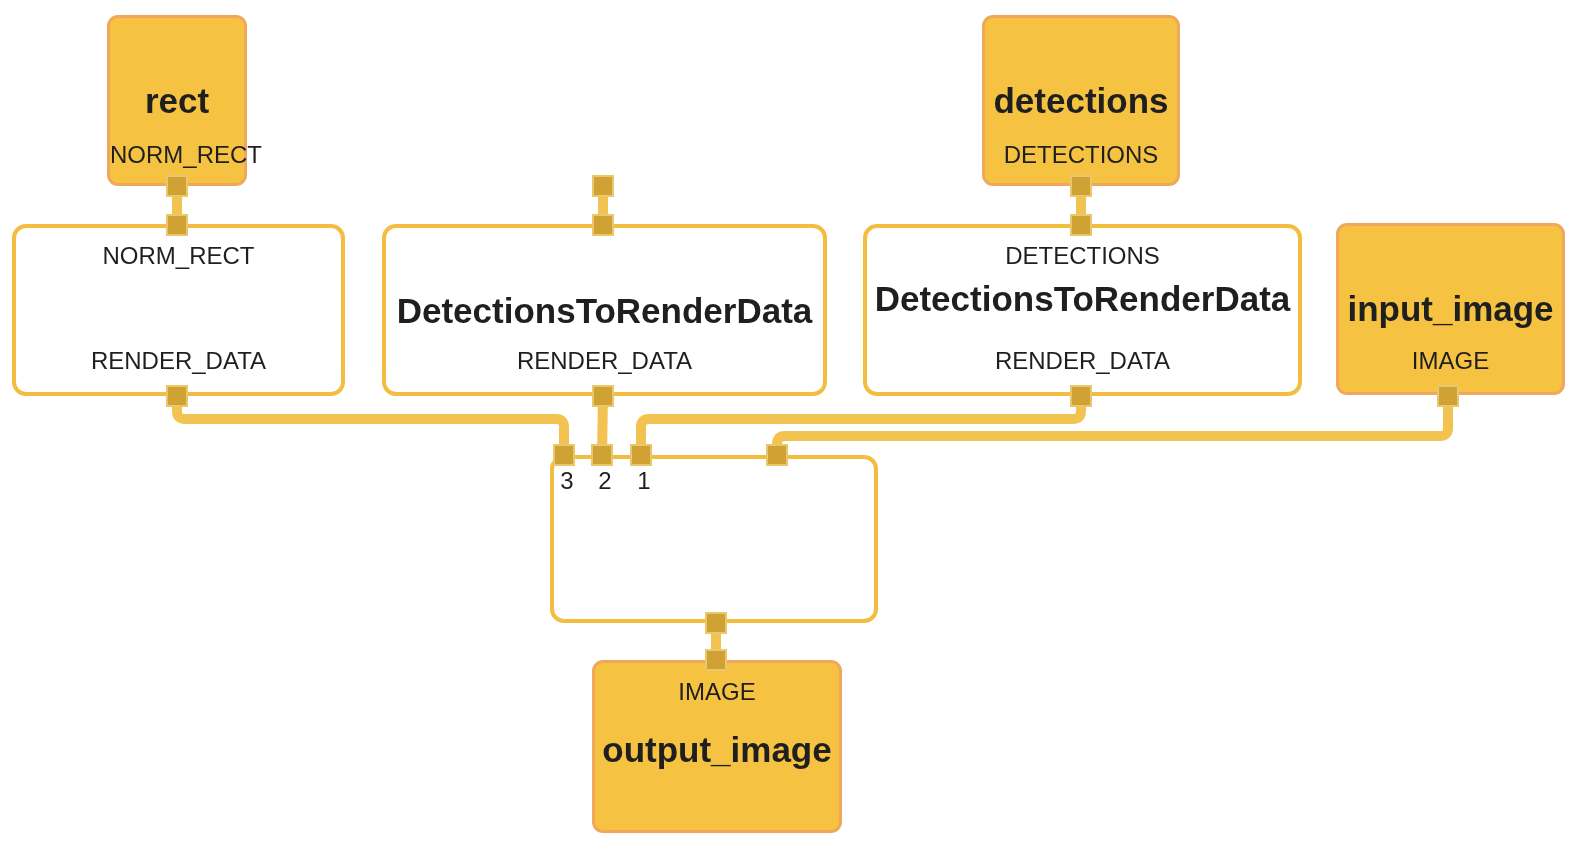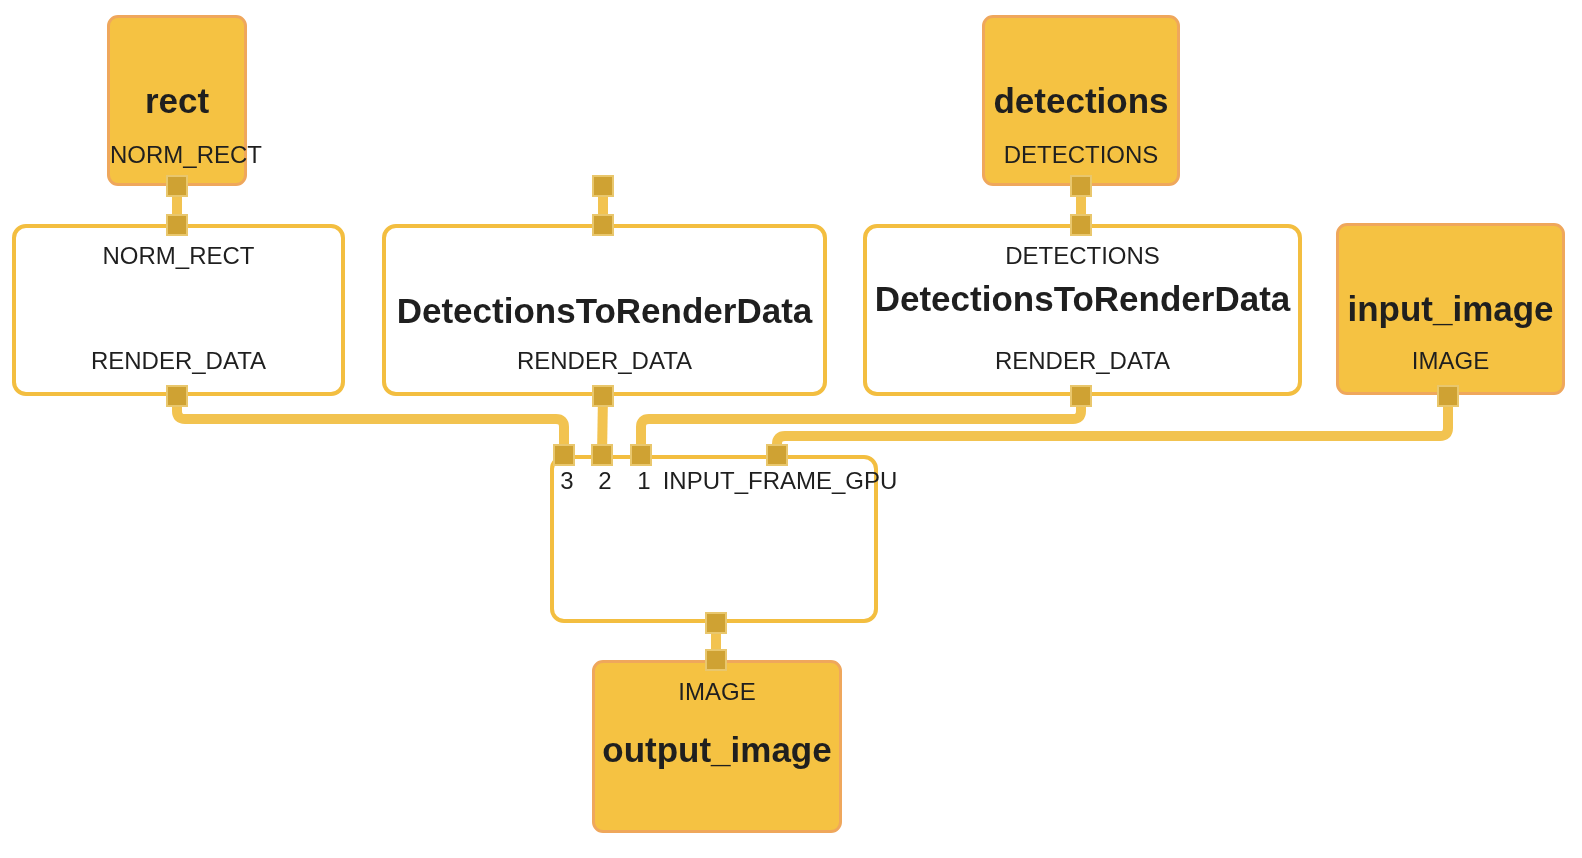--- a/index.html
+++ b/index.html
@@ -122,21 +122,20 @@
 
   <div class="node io" style="left:1336px; top:223px; width:229px; height:172px">
     <div class="title" style="top:62px">input_image</div>
     <div class="plabel" style="bottom:16px">IMAGE</div>
   </div>
 
   <div class="node calc" style="left:550px; top:455px; width:328px; height:168px">
     <div class="plabel pin" style="left:13px; top:7px">3</div>
     <div class="plabel pin" style="left:51px; top:7px">2</div>
     <div class="plabel pin" style="left:90px; top:7px">1</div>
-    <div class="plabel pin" style="left:226px; top:7px">INPUT_FRAME_GPU</div>
   </div>
 
   <div class="node io" style="left:592px; top:660px; width:250px; height:173px">
     <div class="plabel" style="top:14px">IMAGE</div>
     <div class="title" style="top:66px">output_image</div>
   </div>
 
   <div class="conn" style="left:177px; top:186px"></div>
   <div class="conn" style="left:177px; top:225px"></div>
   <div class="conn" style="left:603px; top:186px"></div>

